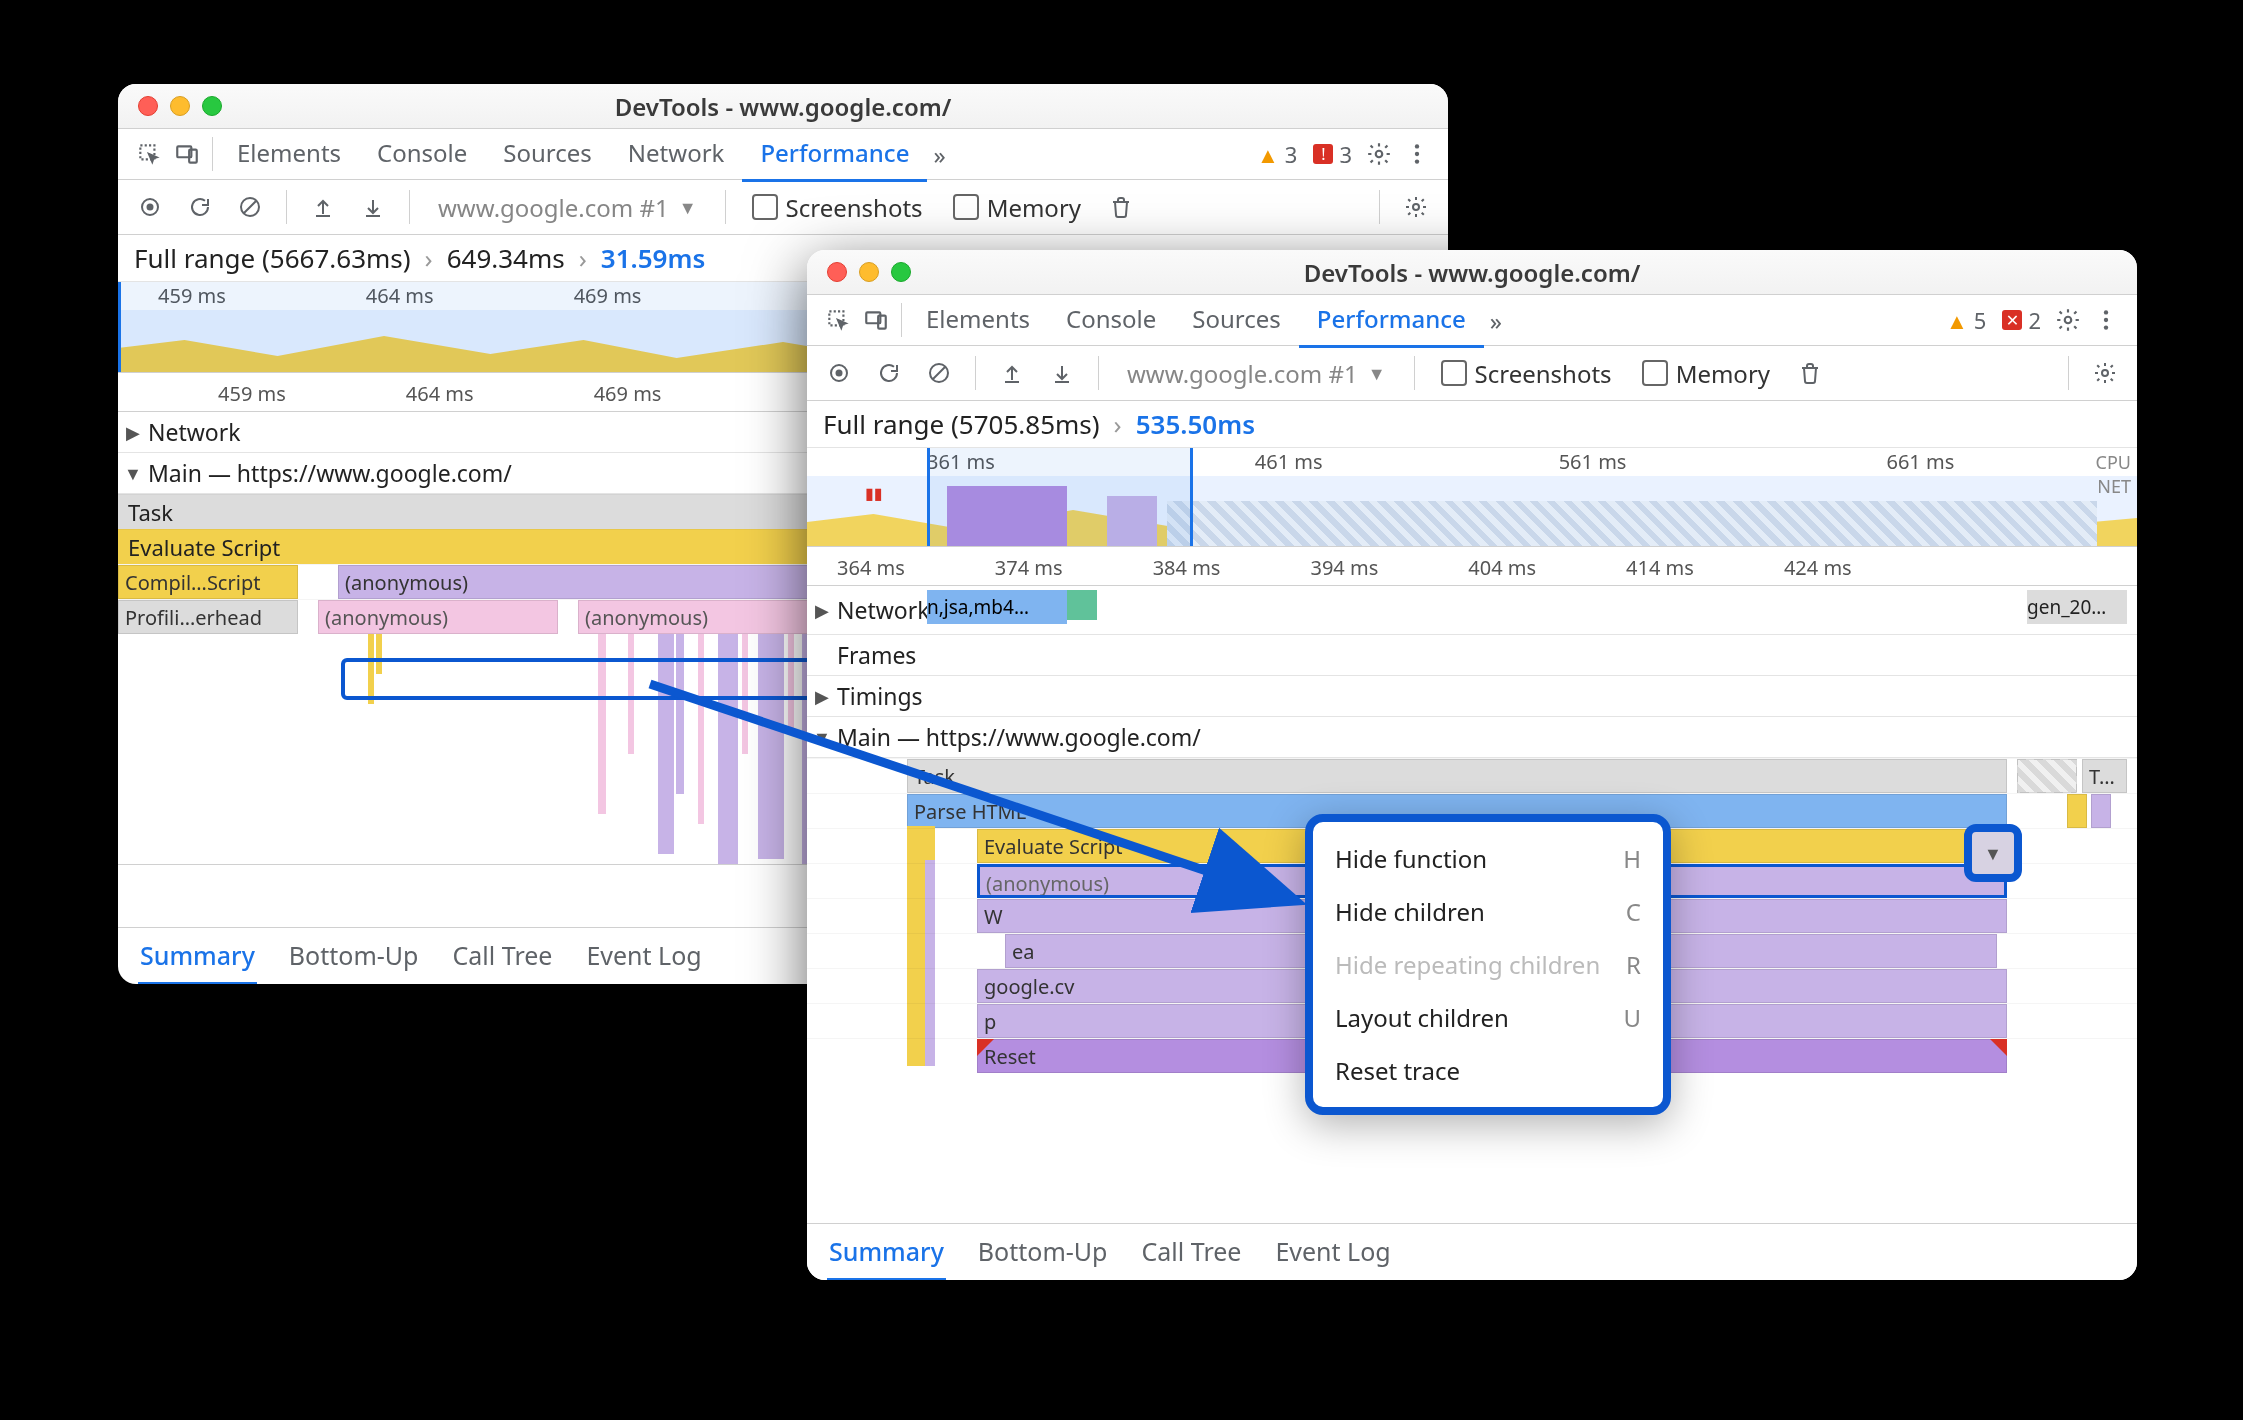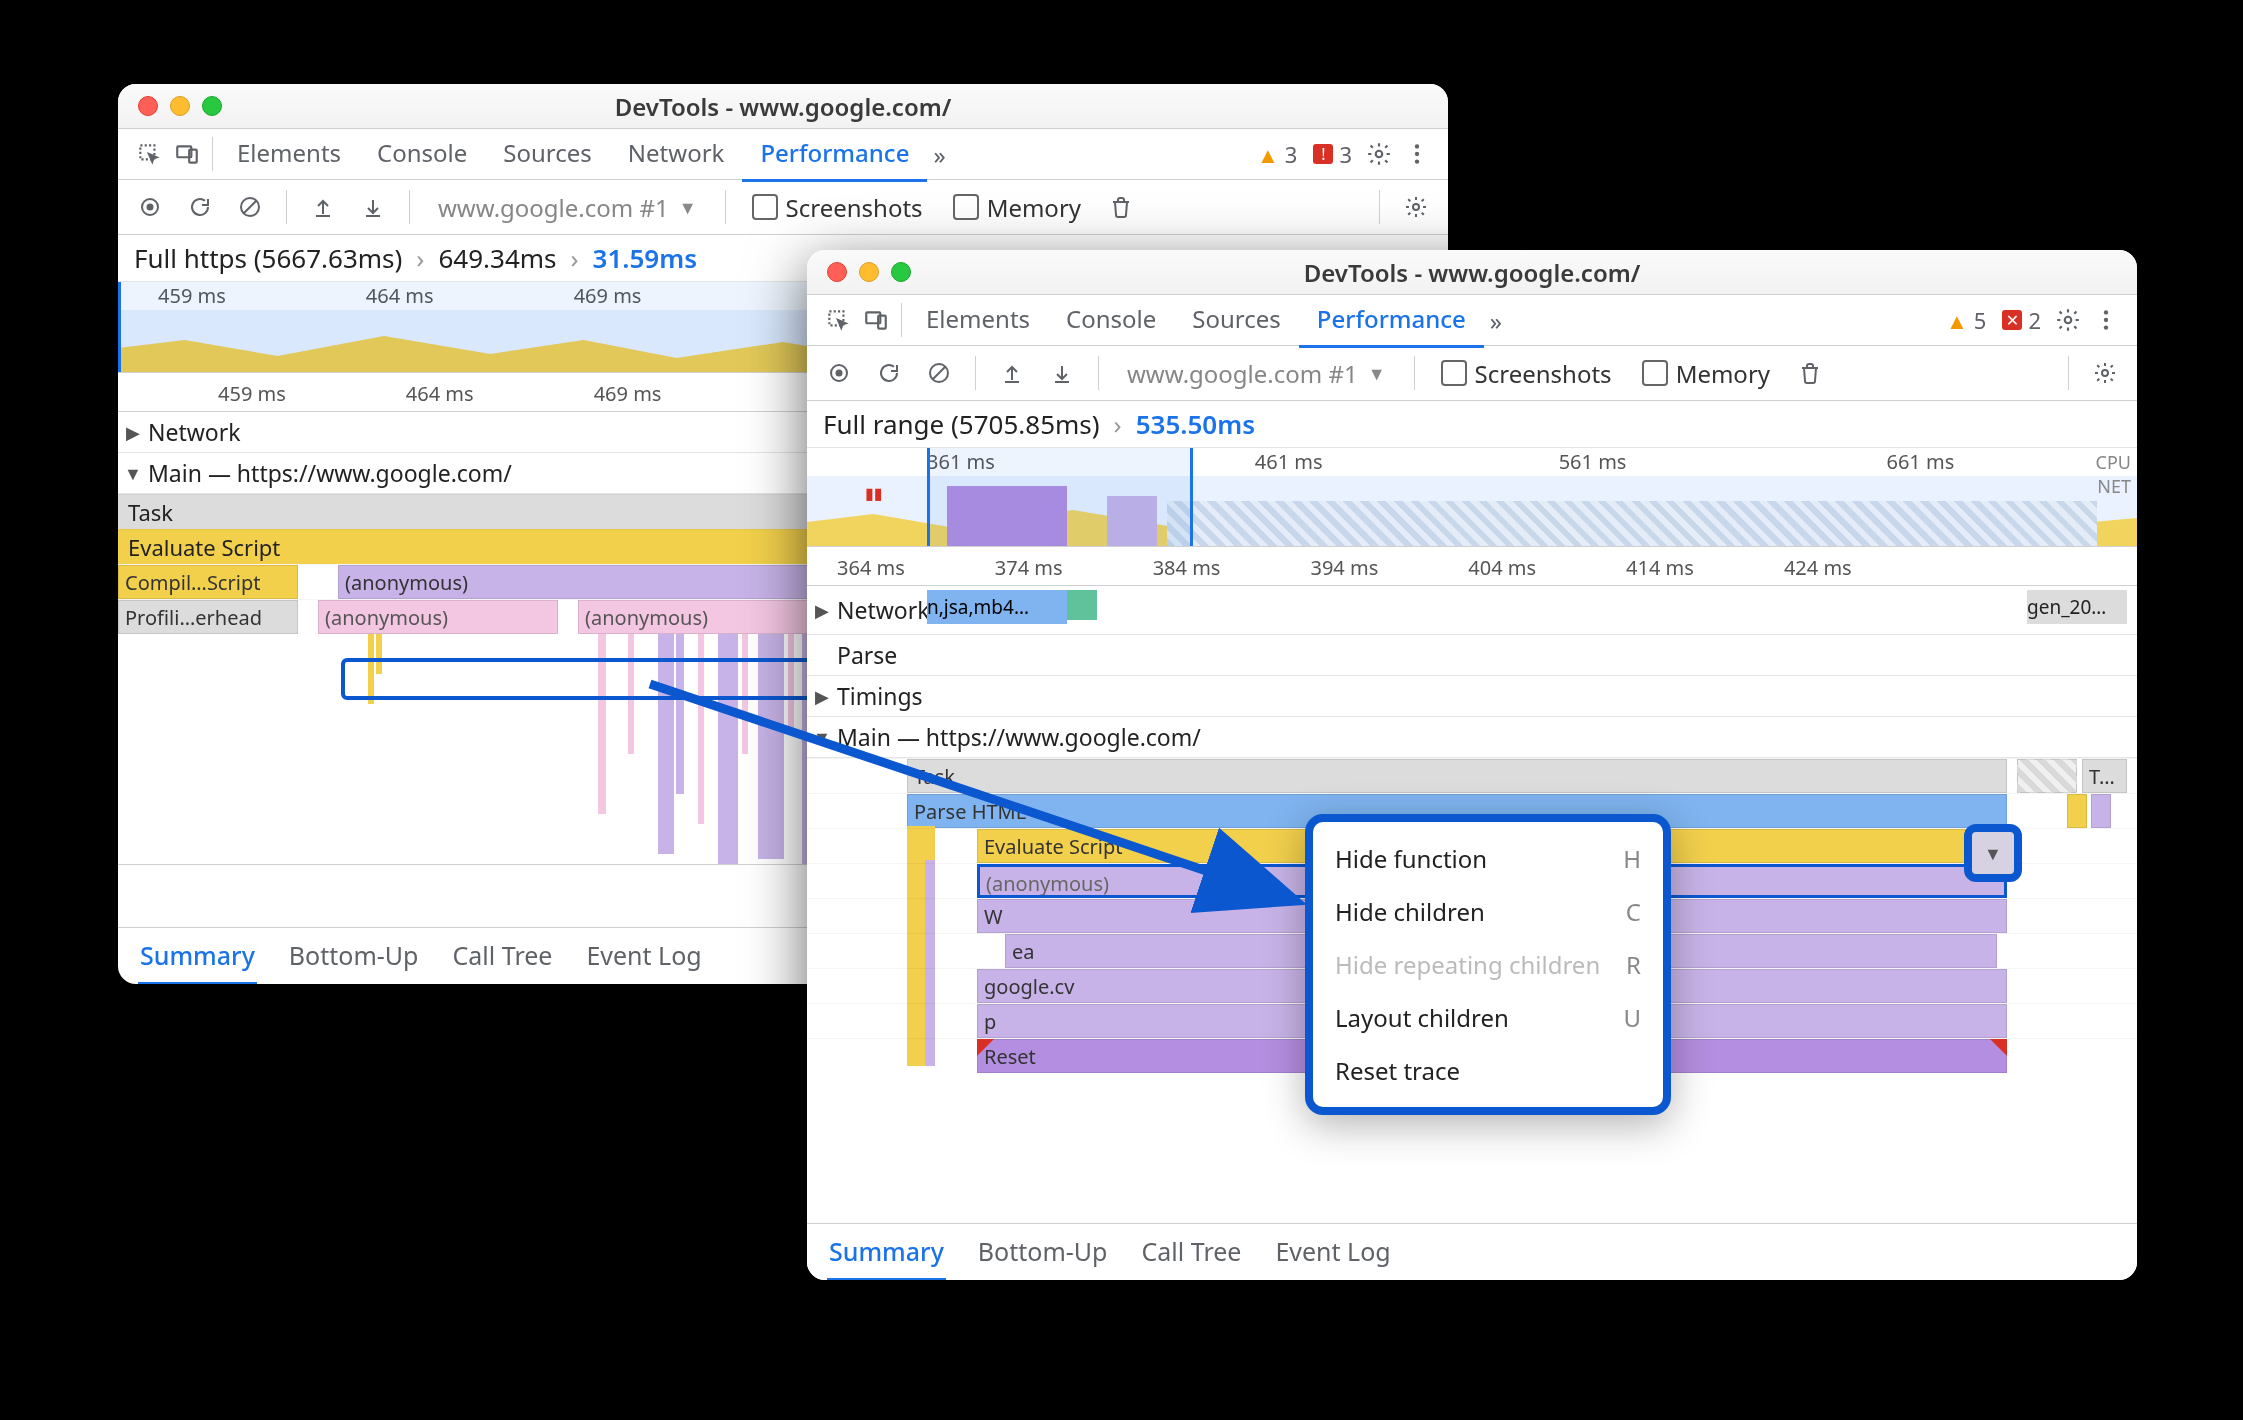--- a/index.html
+++ b/index.html
@@ -428,21 +428,21 @@
     <div class="vsep"></div>
     <div class="tbtn">
           <svg viewBox="0 0 24 24" fill="none" stroke="currentColor" stroke-width="2">
             <circle cx="12" cy="12" r="3"></circle>
             <path d="M12 2v3M12 19v3M4.2 4.2l2.1 2.1M17.7 17.7l2.1 2.1M2 12h3M19 12h3M4.2 19.8l2.1-2.1M17.7 6.3l2.1-2.1"></path>
           </svg>
         </div>
   </div>
 
   <div class="rangebar">
-    <span>Full https (5667.63ms)</span>
+    <span>Full range (5667.63ms)</span>
     <span class="sep">›</span>
     <span>649.34ms</span>
     <span class="sep">›</span>
     <span class="current">31.59ms</span>
   </div>
 
   <div class="overview">
     <div class="ticklabels">
       <span>459 ms</span>
       <span>464 ms</span>
@@ -669,21 +669,21 @@
   <div class="tracks">
     <div class="track-header" style="position:relative;height:40px;">
       <span class="disclose">▶</span>
           <span>Network</span>
       <div class="entry c-blue" style="position:absolute;left:120px;width:140px;top:4px;height:30px;font-size:19px;padding-top:4px;">n,jsa,mb4…</div>
       <div class="entry c-green" style="position:absolute;left:260px;width:30px;top:4px;height:30px;"></div>
       <div class="entry c-grey" style="position:absolute;right:10px;width:100px;top:4px;height:30px;font-size:19px;padding-top:4px;">gen_20…</div>
     </div>
     <div class="track-header">
           <span style="width:18px;"></span>
-          <span>Parse</span>
+          <span>Frames</span>
         </div>
     <div class="track-header">
           <span class="disclose">▶</span>
           <span>Timings</span>
         </div>
     <div class="track-header">
           <span class="disclose">▼</span>
           <span>Main — https://www.google.com/</span>
         </div>
 

